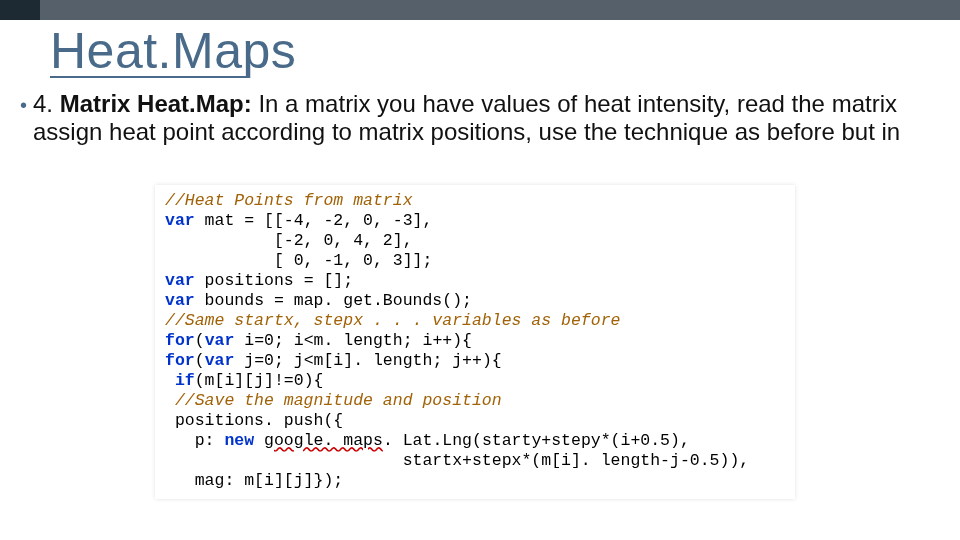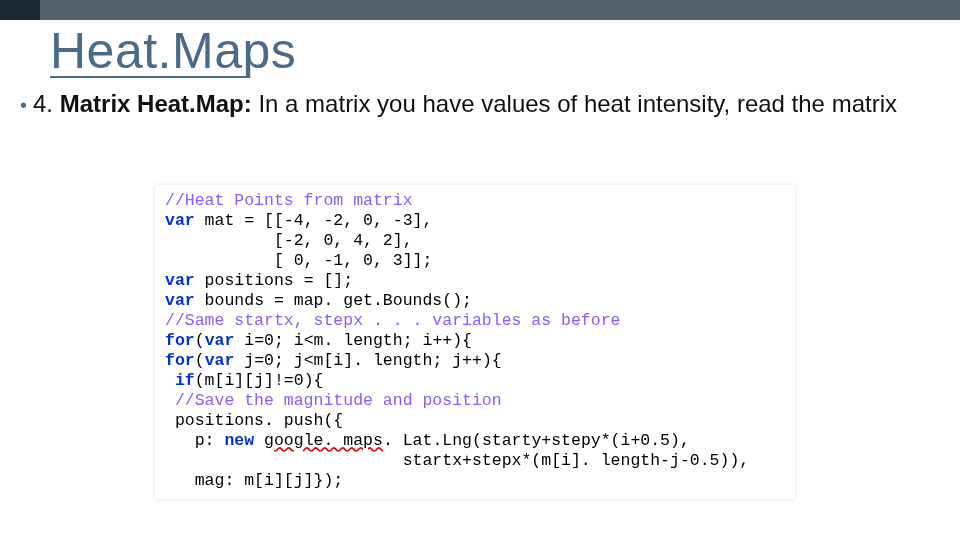--- a/index.html
+++ b/index.html
@@ -72,21 +72,21 @@
     width: 640px;
     background: #ffffff;
     padding: 6px 10px 8px 10px;
     box-shadow: 0 0 4px rgba(0,0,0,0.12);
     font-family: "Courier New", Courier, monospace;
     font-size: 16.5px;
     line-height: 20px;
     color: #000;
     white-space: pre;
   }
-  .c-comment { color: #8b5cf6; }
+  .c-comment { color: #a16207; font-style: italic; }
   .c-kw { color: #0033cc; font-weight: 700; }
   .c-under { text-decoration: underline; text-decoration-style: wavy; text-decoration-color: #c00; }
 </style>
 </head>
 <body>
 
 <div class="topbar">
   <div class="topbar-tab"></div>
 </div>
 
@@ -94,21 +94,21 @@
 <div class="title-underline"></div>
 
 <div class="body-wrap">
   <div class="bullet-row">
     <div class="bullet-dot">•</div>
     <div class="body-text">
       <span class="seg-num">4.</span>
       <span> </span>
       <span class="seg-bold">Matrix Heat.Map:</span>
       <span> In a matrix you have values of heat intensity, read the matrix</span><br>
-      <br>
+      <span>assign heat point according to matrix positions, use the technique as before but in</span><br>
     </div>
   </div>
 </div>
 
 <div class="code-block"><span class="c-comment">//Heat Points from matrix</span>
 <span class="c-kw">var</span><span> mat = [[-4, -2, 0, -3],</span>
 <span>           [-2, 0, 4, 2],</span>
 <span>           [ 0, -1, 0, 3]];</span>
 <span class="c-kw">var</span><span> positions = [];</span>
 <span class="c-kw">var</span><span> bounds = map. get.Bounds();</span>

